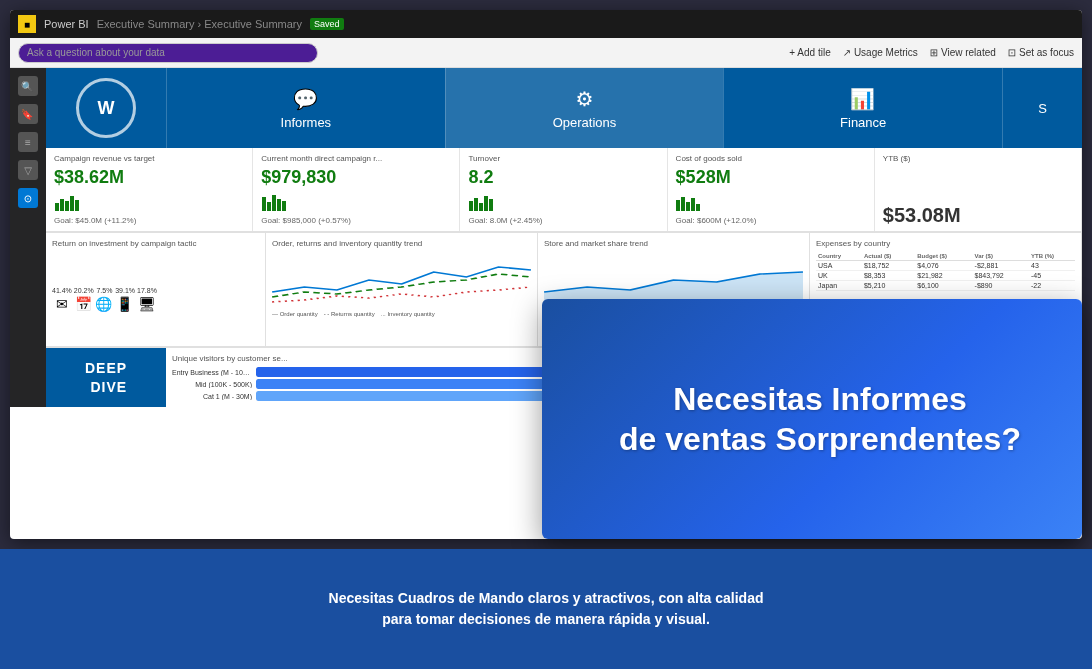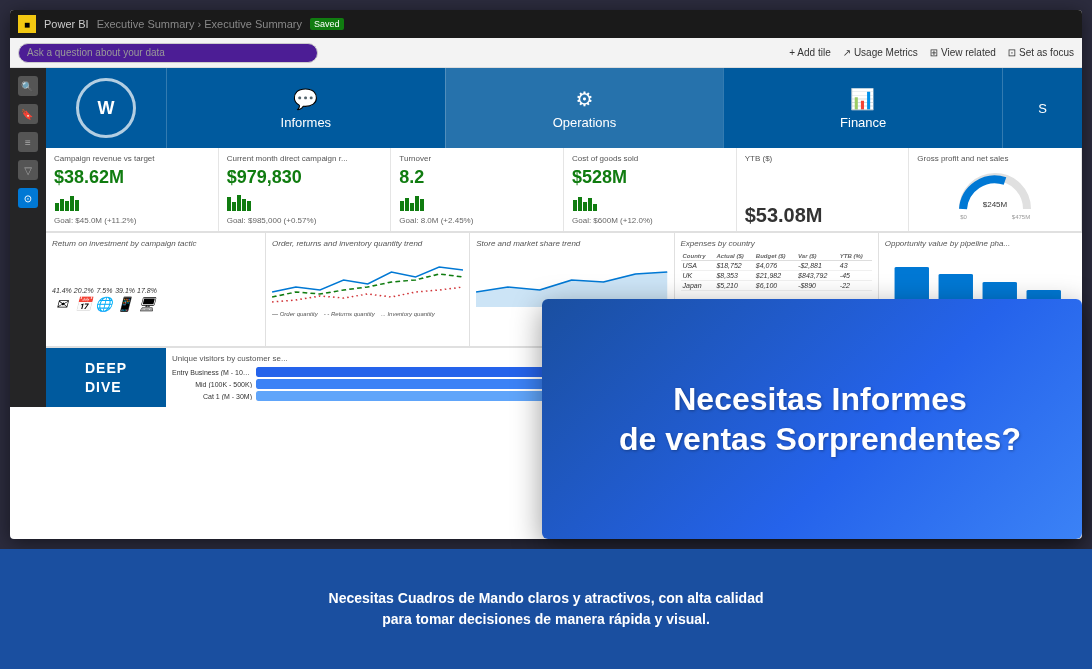--- a/index.html
+++ b/index.html
@@ -262,21 +262,20 @@
       width: 4px;
       background: #107c10;
       margin: 0 0.5px;
     }
 
     
     .charts-row {
       display: flex;
       height: 115px;
       border-bottom: 2px solid #e0e0e0;
-      font-style: italic;
     }
     .chart-cell-large {
       width: 220px;
       background: #fff;
       border-right: 1px solid #e0e0e0;
       padding: 6px;
       overflow: hidden;
     }
     .chart-cell {
       flex: 1;
@@ -322,21 +321,21 @@
     .deepdive-label {
       width: 120px;
       background: #005a9e;
       display: flex;
       align-items: center;
       justify-content: center;
       color: #fff;
       font-size: 14px;
       font-weight: bold;
       letter-spacing: 1px;
-      text-align: left;
+      text-align: right;
       line-height: 1.3;
     }
     .deepdive-content {
       flex: 1;
       background: #fff;
       overflow: hidden;
       display: flex;
       flex-direction: column;
       padding: 6px;
     }
@@ -572,34 +571,20 @@
                 <div class="spark-bar" style="height:7px"></div>
               </div>
               <div class="kpi-sub">Goal: $600M (+12.0%)</div>
             </div>
 
             <div class="kpi-cell">
               <div class="kpi-title">YTB ($)</div>
               <div class="kpi-value" style="color:#333;font-size:20px;">$53.08M</div>
             </div>
 
-            <div class="kpi-cell">
-              <div class="kpi-title">Gross profit and net sales</div>
-              <div class="gauge-container">
-                <svg class="gauge-svg" viewBox="0 0 80 45">
-                  <path d="M8,40 A32,32 0 0,1 72,40" fill="none" stroke="#e0e0e0" stroke-width="8"></path>
-                  <path d="M8,40 A32,32 0 0,1 50,12" fill="none" stroke="#0078d4" stroke-width="8"></path>
-                  <text x="40" y="38" text-anchor="middle" font-size="8" fill="#333">$245M</text>
-                </svg>
-                <div style="display:flex;justify-content:space-between;width:70px;font-size:6px;color:#999;">
-                  <span>$0</span>
-                  <span>$475M</span>
-                </div>
-              </div>
-            </div>
 
           </div>
         </div>
 
         <div class="charts-row">
 
           <div class="chart-cell-large">
             <div class="chart-title">Return on investment by campaign tactic</div>
             <div class="bar-chart">
               <div class="bar-col">
@@ -678,29 +663,20 @@
                   <td>Japan</td>
                   <td>$5,210</td>
                   <td>$6,100</td>
                   <td>-$890</td>
                   <td>-22</td>
                 </tr>
               </tbody>
             </table>
           </div>
 
-          <div class="chart-cell" style="border-right:none;">
-            <div class="chart-title">Opportunity value by pipeline pha...</div>
-            <svg class="mini-line" viewBox="0 0 100 55" preserveAspectRatio="none">
-              <rect x="5" y="15" width="18" height="35" fill="#0078d4" rx="1"></rect>
-              <rect x="28" y="22" width="18" height="28" fill="#0078d4" rx="1"></rect>
-              <rect x="51" y="30" width="18" height="20" fill="#0078d4" rx="1"></rect>
-              <rect x="74" y="38" width="18" height="12" fill="#0078d4" rx="1"></rect>
-            </svg>
-          </div>
         </div>
 
         <div class="deepdive-row">
           <div class="deepdive-label">
             <span style="white-space:pre-line;">DEEP
 DIVE</span>
           </div>
           <div class="deepdive-content">
             <div class="deepdive-chart-title">Unique visitors by customer se...</div>
             <div class="deepdive-bars">

